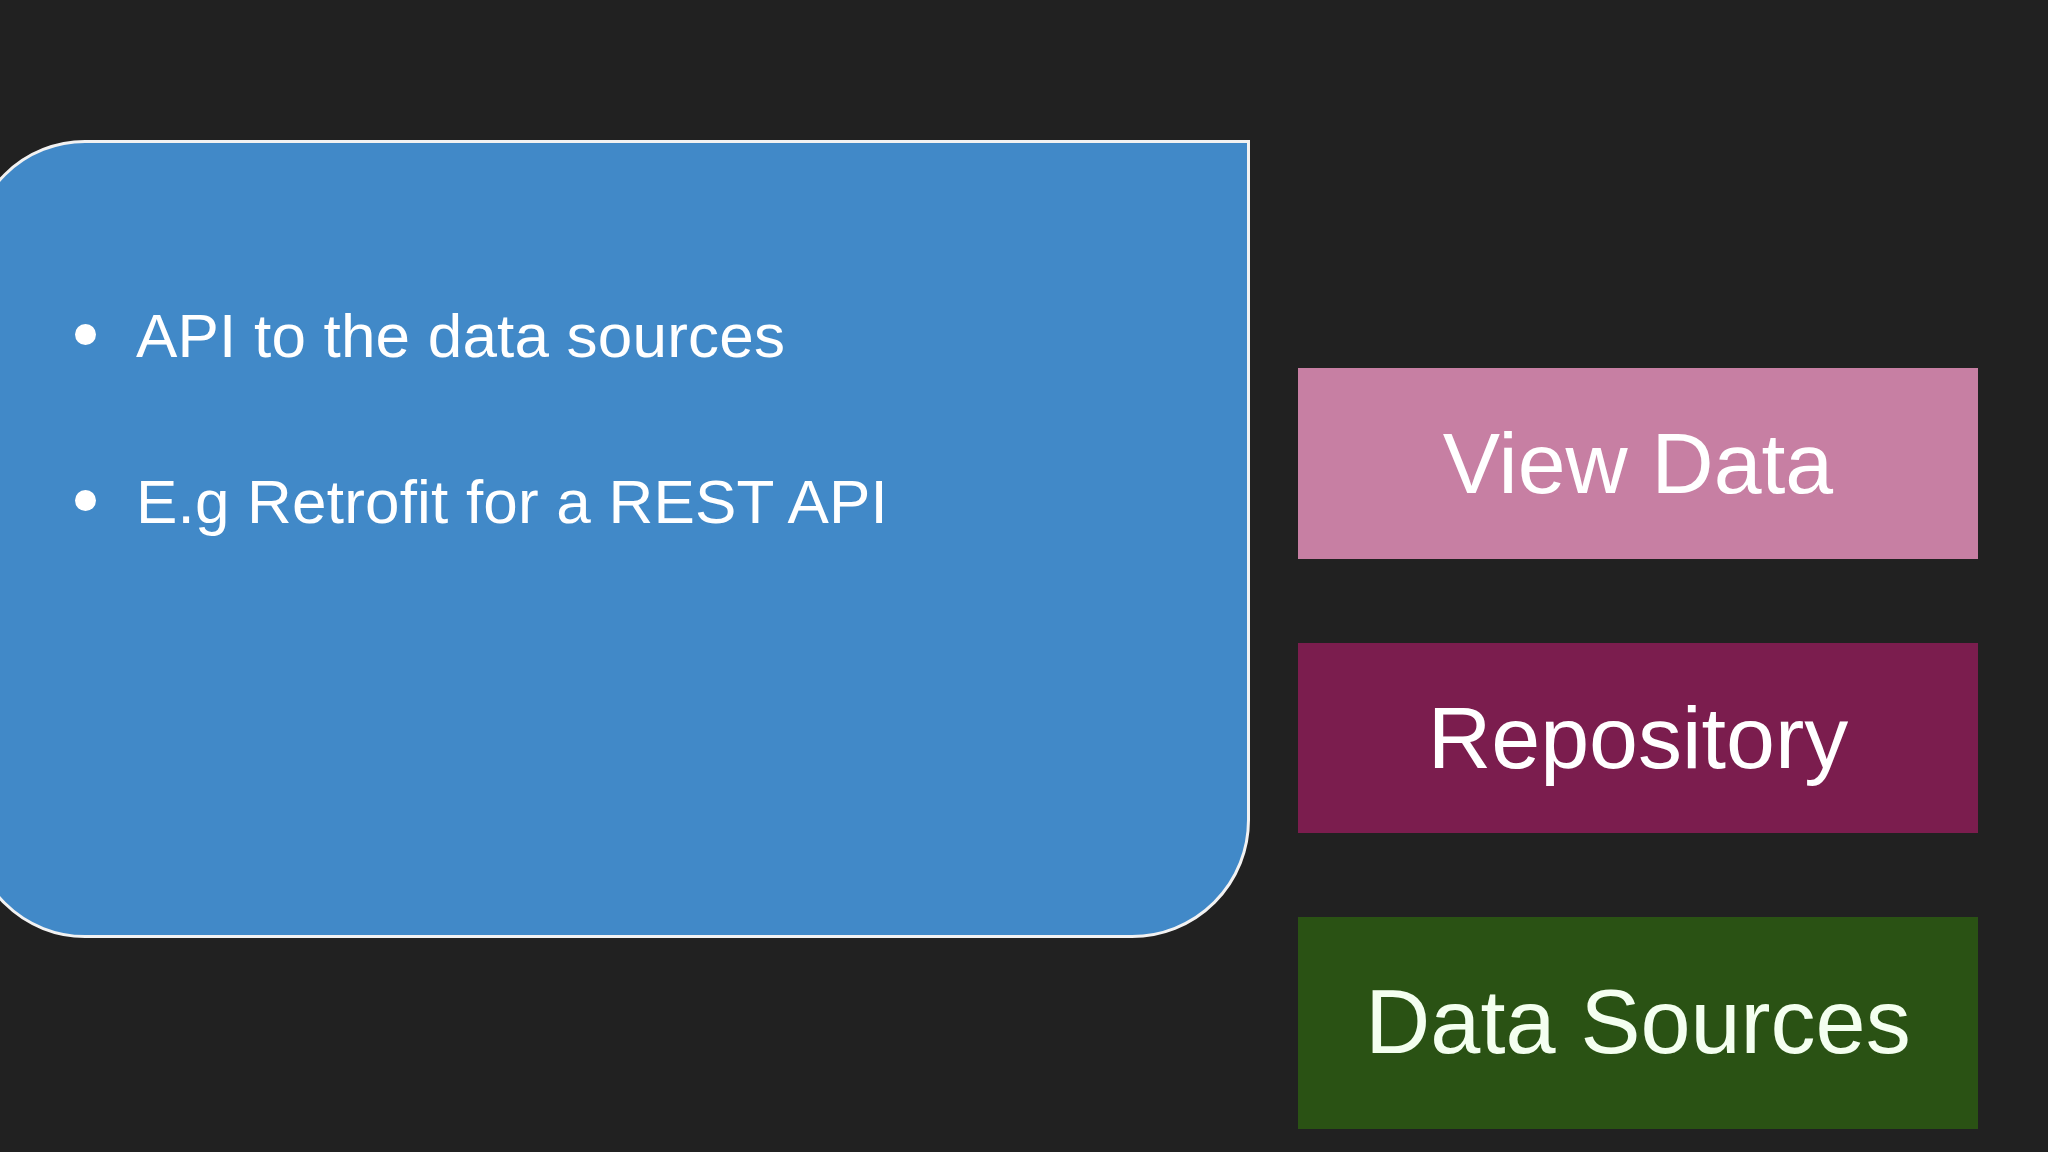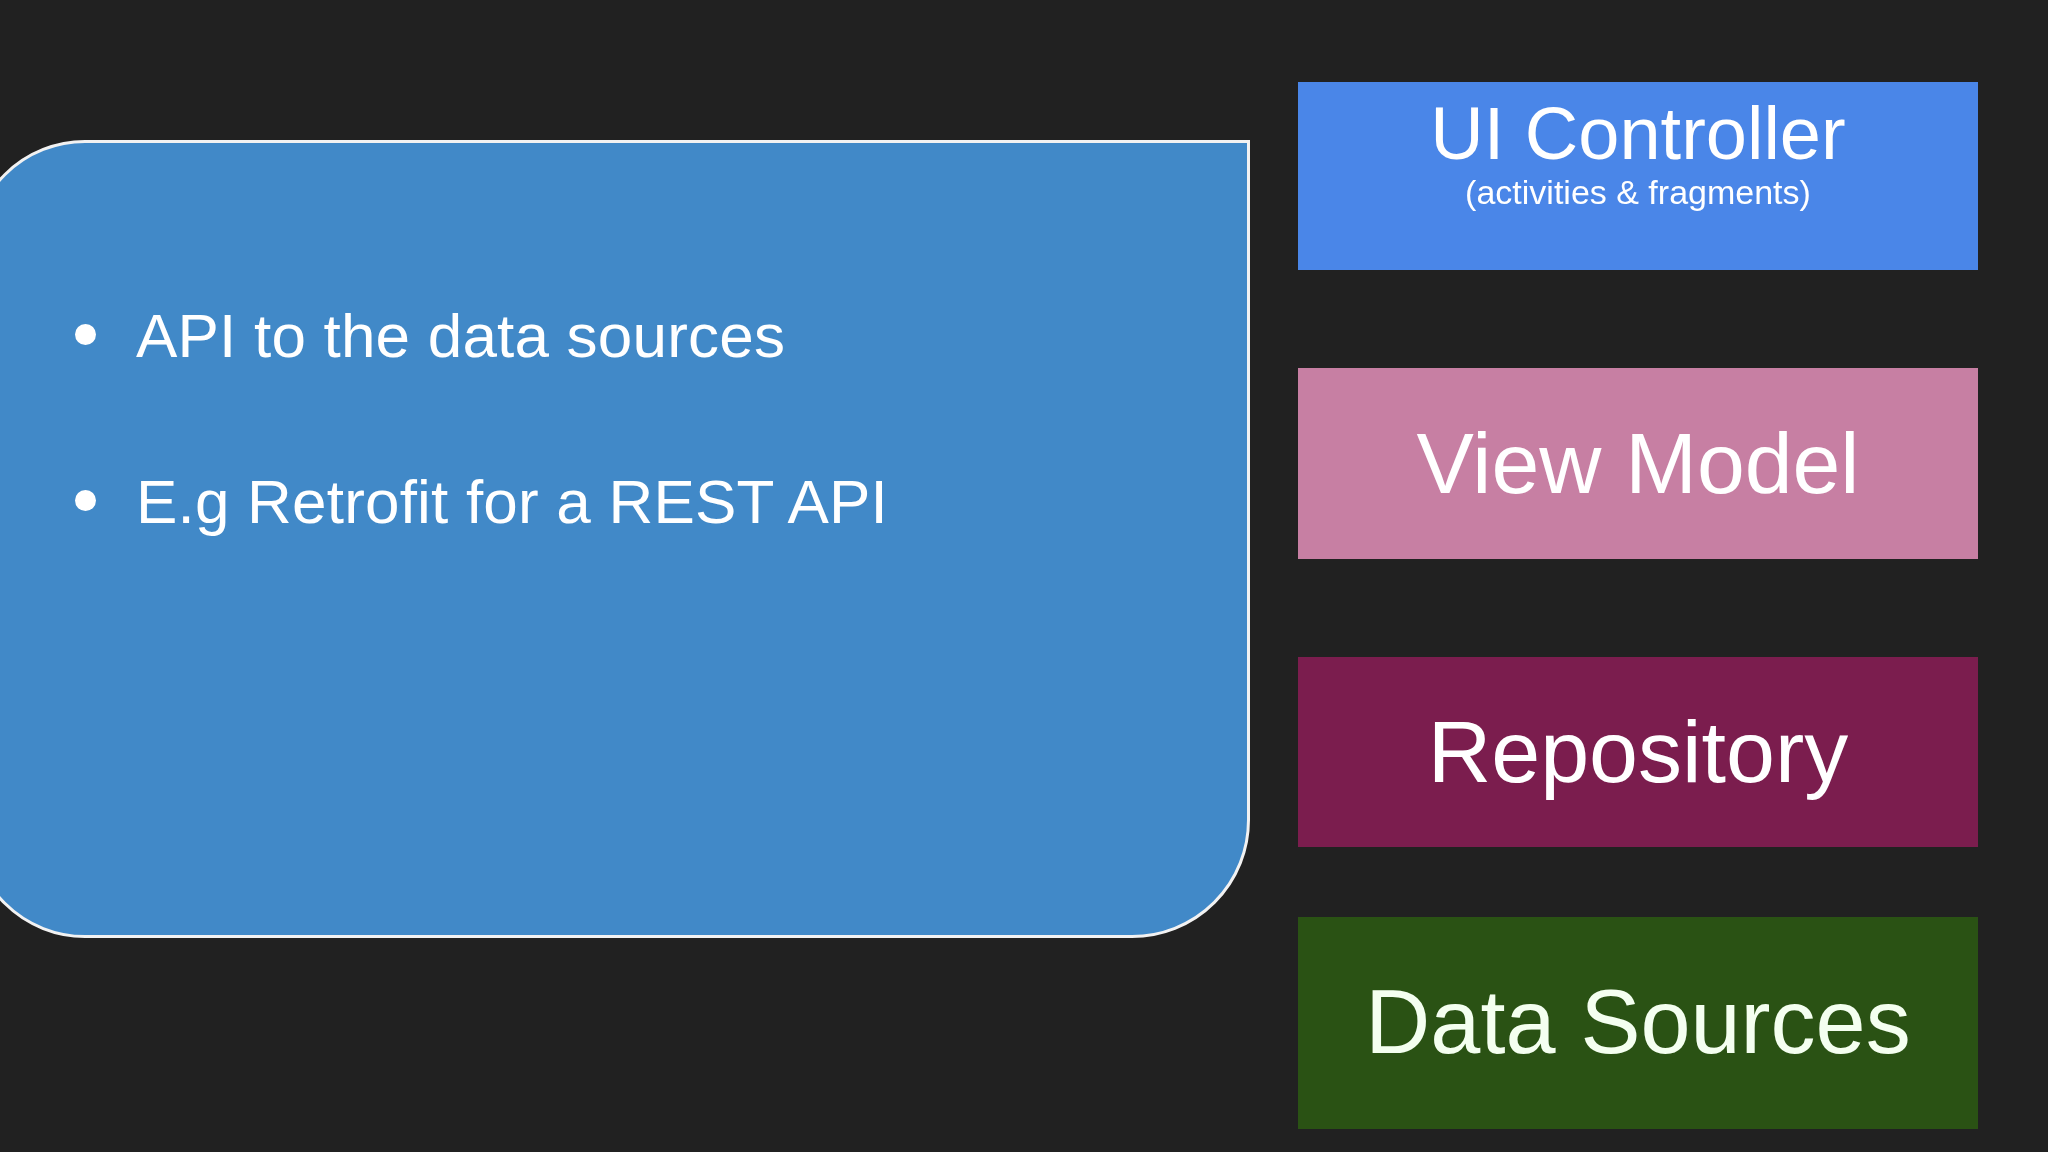--- a/index.html
+++ b/index.html
@@ -103,21 +103,20 @@
     top: 368px;
     height: 191px;
     background: #c77fa3;
   }
   #layer-view-model .layer-title { font-size: 86px; }
 
   #layer-repository {
     top: 643px;
     height: 190px;
     background: #7b1d4e;
-    margin-top: 14px;
   }
   #layer-repository .layer-title { font-size: 88px; }
 
   #layer-data-sources {
     top: 917px;
     height: 212px;
     background: #2a5214;
   }
   #layer-data-sources .layer-title { font-size: 90px; color: #f4fff0; }
 </style>
@@ -132,27 +131,23 @@
         <span class="bullet-dot"></span>
         <span class="bullet-text">API to the data sources</span>
       </li>
       <li>
         <span class="bullet-dot"></span>
         <span class="bullet-text">E.g Retrofit for a REST API</span>
       </li>
     </ul>
   </div>
 
-  <div class="layer-box" id="layer-ui-controller">
-    <div class="layer-title">UI Controller</div>
-    <div class="layer-sub">(activities &amp; fragments)</div>
-  </div>
 
   <div class="layer-box" id="layer-view-model">
-    <div class="layer-title">View Model</div>
+    <div class="layer-title">View Data</div>
   </div>
 
   <div class="layer-box" id="layer-repository">
     <div class="layer-title">Repository</div>
   </div>
 
   <div class="layer-box" id="layer-data-sources">
     <div class="layer-title">Data Sources</div>
   </div>
 

